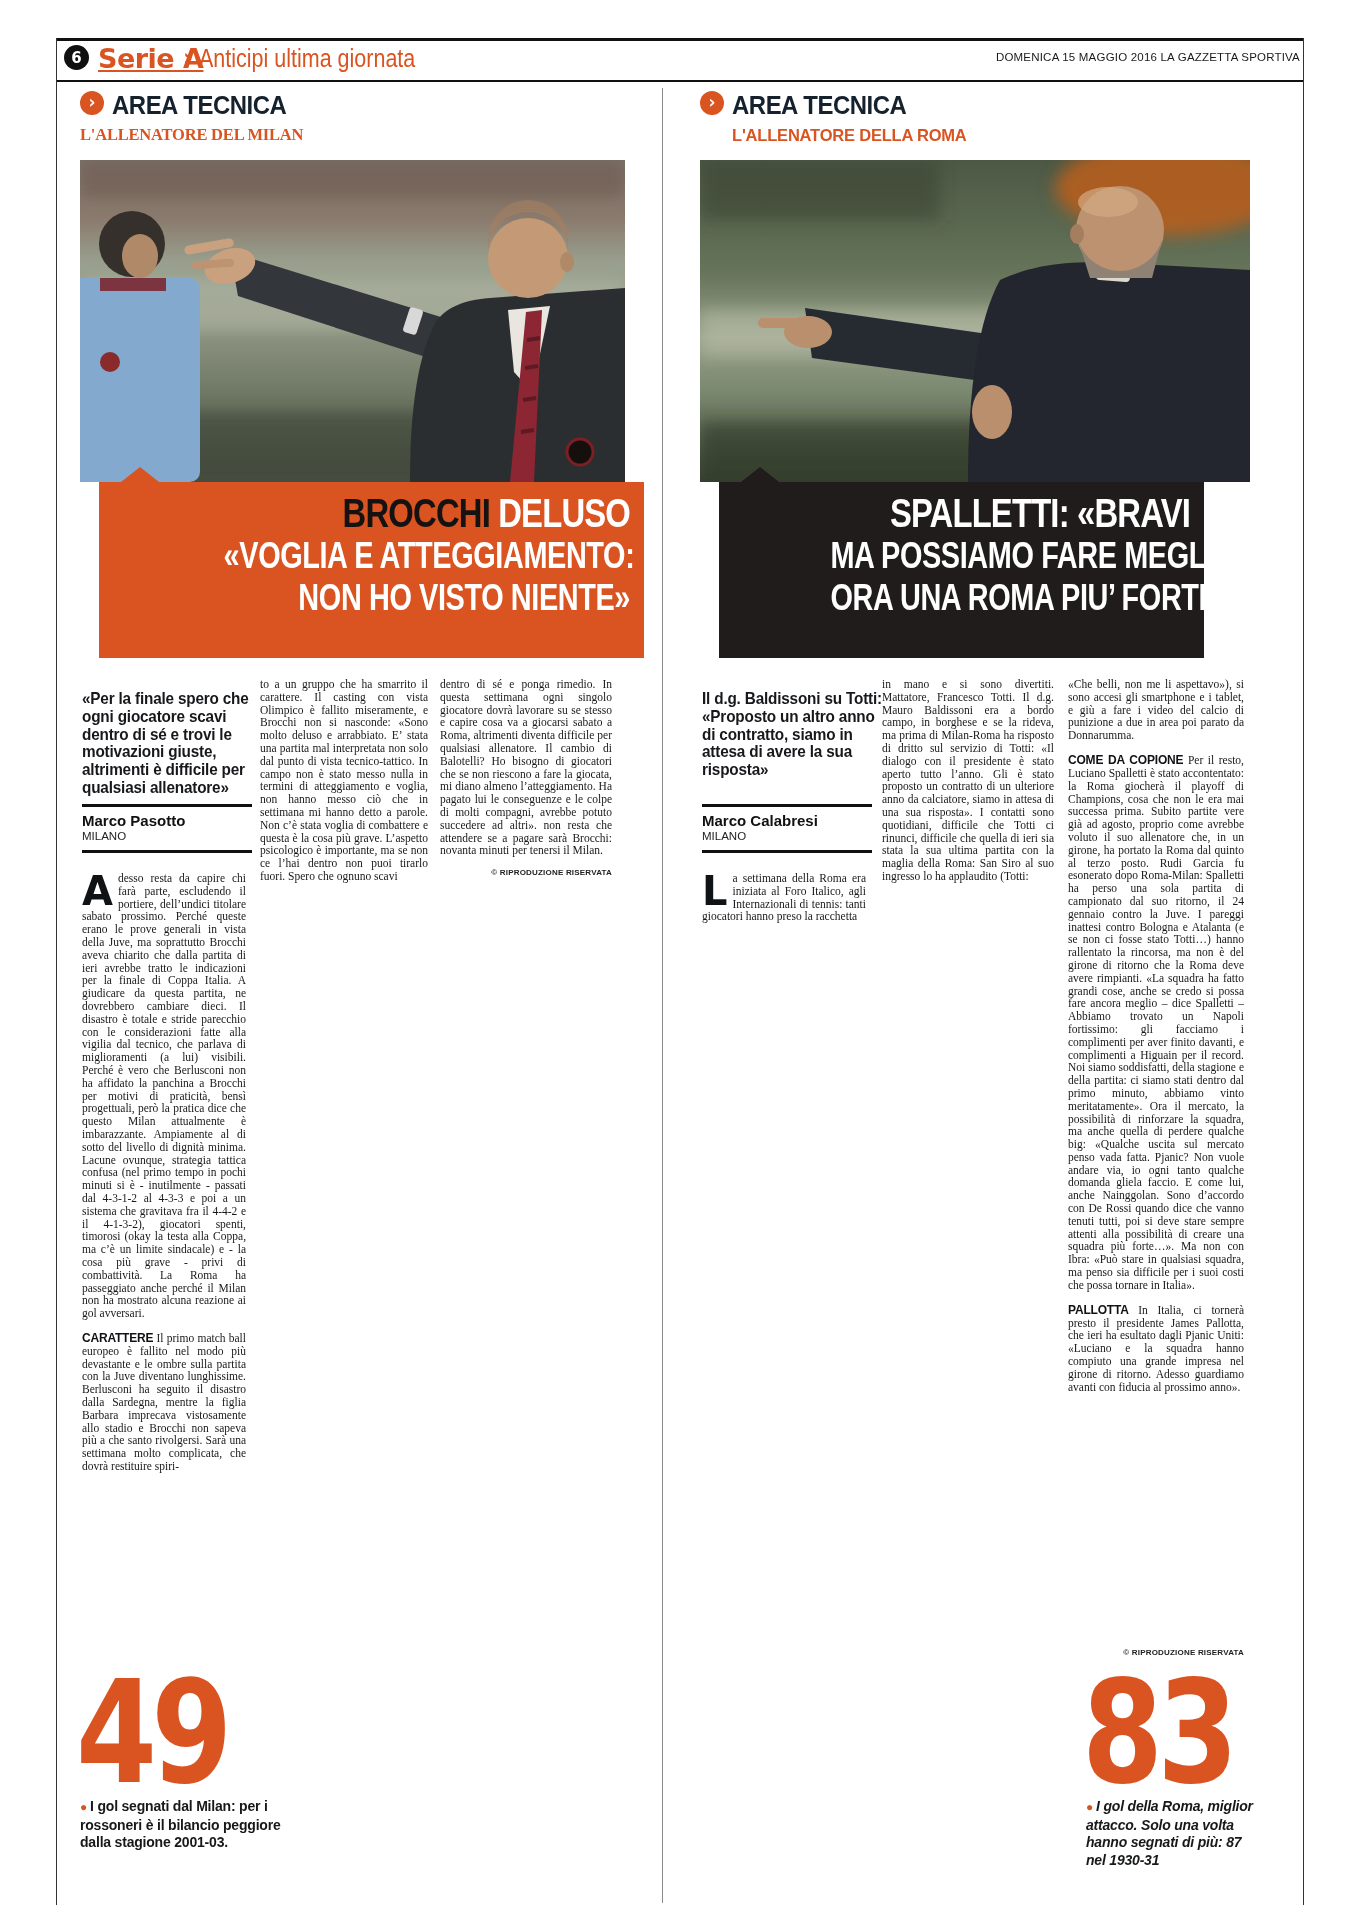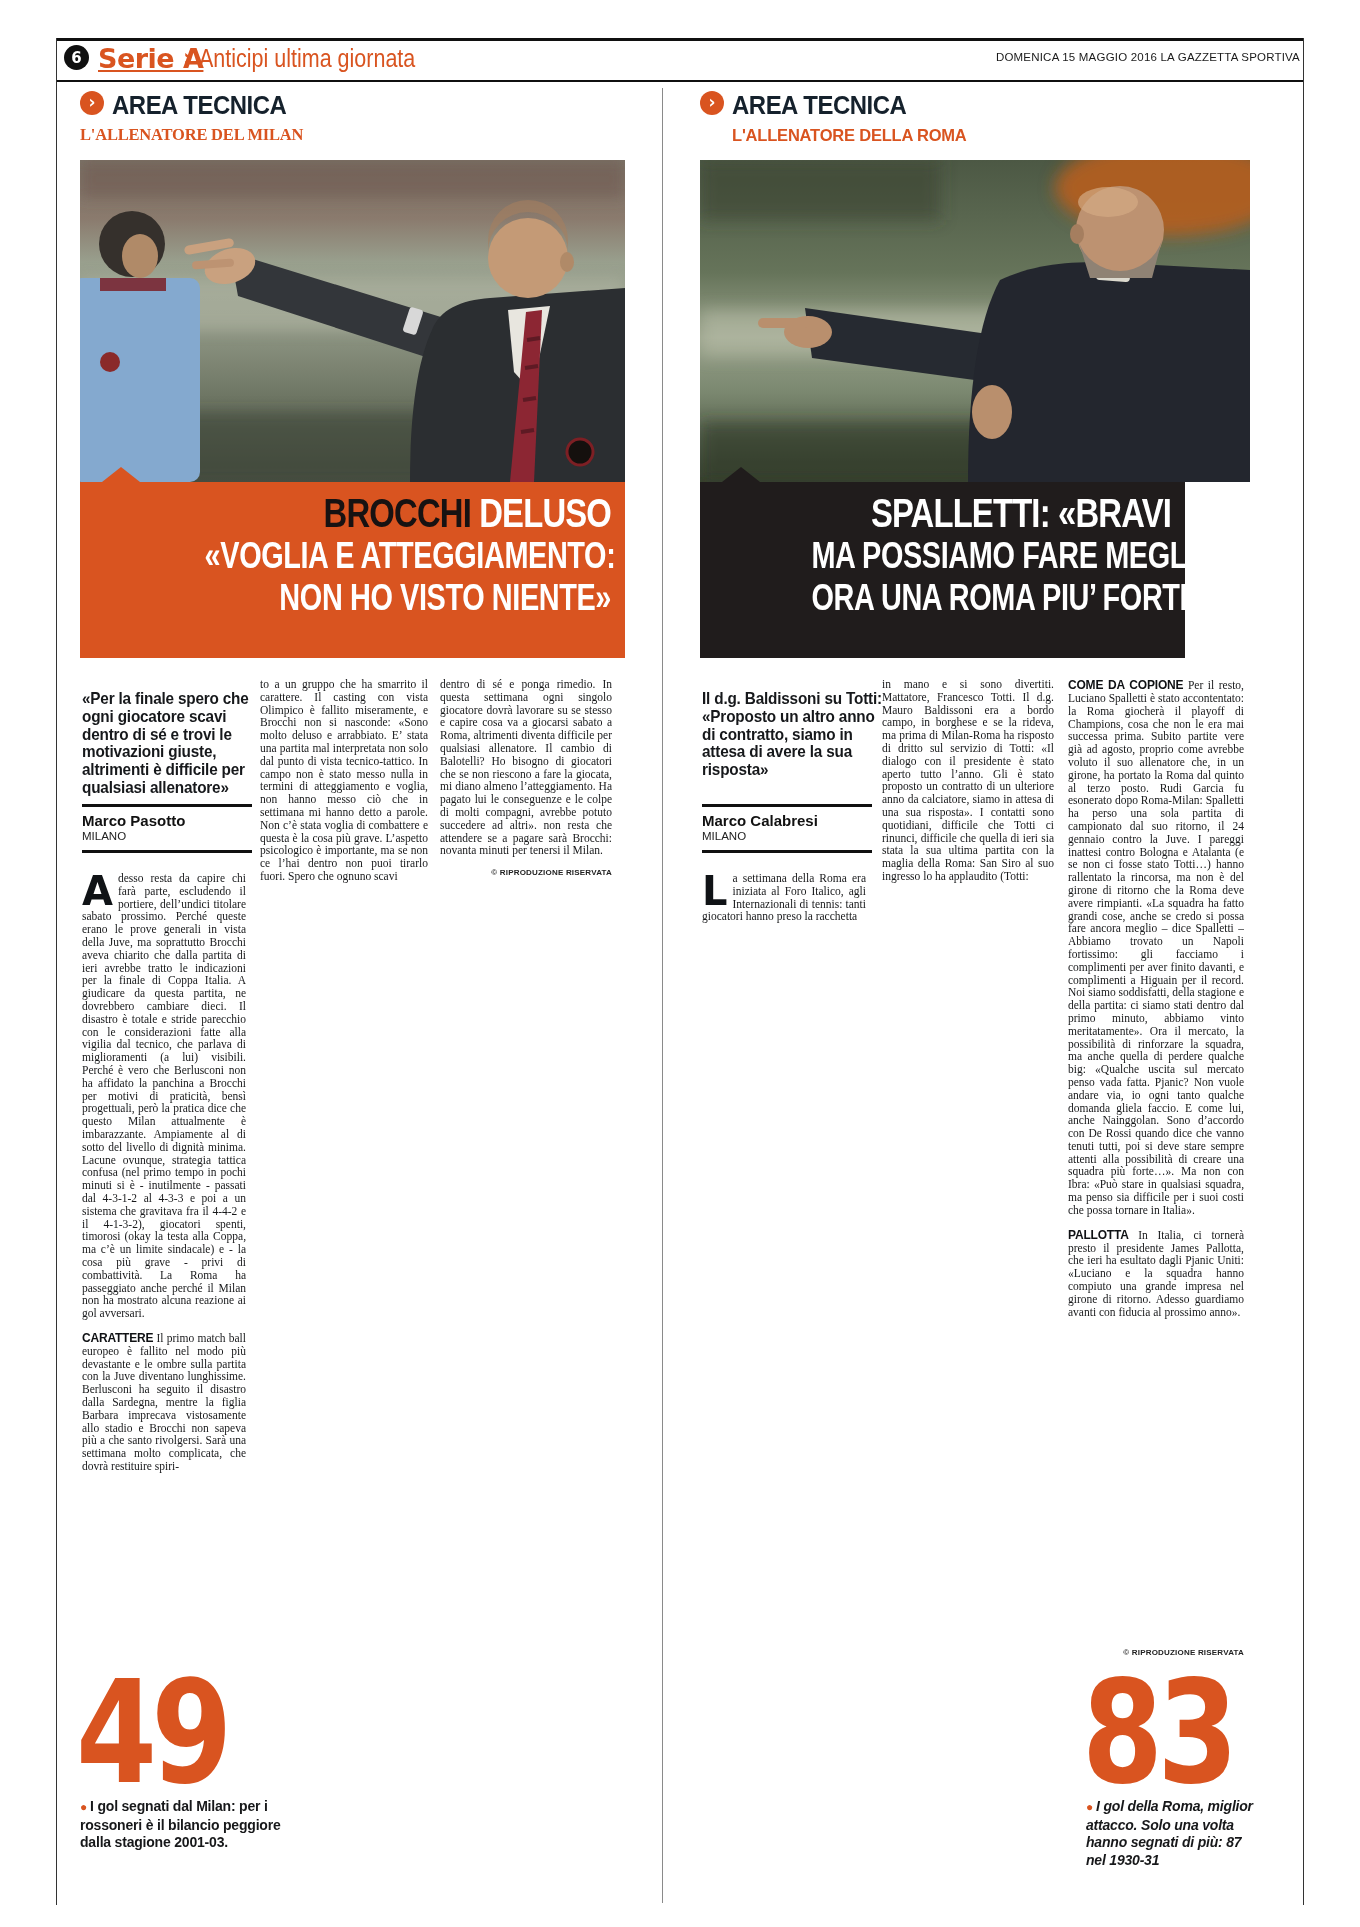--- a/index.html
+++ b/index.html
@@ -15,21 +15,21 @@
   .kicker{font:400 25px/1 "Liberation Sans",sans-serif;color:var(--acc);transform:scaleX(0.86);transform-origin:0 50%;white-space:nowrap;}
   .dateline{font:400 11.5px/1 "Liberation Sans",sans-serif;color:#1a1a1a;text-align:right;letter-spacing:0.2px;}
   .dateline b{font-weight:400;}
   
   .circ{width:24px;height:24px;border-radius:50%;background:var(--acc);color:#fff;
         display:flex;align-items:center;justify-content:center;font:700 17px/1 "DejaVu Sans",sans-serif;padding-bottom:2px;box-sizing:border-box;}
   .atlabel{font:700 26px/1 "Liberation Sans",sans-serif;color:#15212c;letter-spacing:-0.5px;
            transform:scaleX(0.92);transform-origin:0 0;white-space:nowrap;}
   .subhead{font:700 16.5px/1 "Liberation Sans",sans-serif;color:var(--acc);letter-spacing:-0.2px;white-space:nowrap;}
   
-  .hbox{box-sizing:border-box;padding:10px 14px 0 10px;text-align:right;}
+  .hbox{box-sizing:border-box;padding:10px 14px 0 10px;text-align:right;margin-left:19px;}
   .tri{position:absolute;top:-15px;left:22px;width:0;height:0;
        border-left:19px solid transparent;border-right:19px solid transparent;}
   .hl1{font:800 40px/1.08 "Liberation Sans",sans-serif;letter-spacing:-1px;white-space:nowrap;
        transform:scaleX(0.82);transform-origin:100% 50%;}
   .hl1 .rest{font-weight:600;color:#fff;}
   .hl2{font:600 37px/1.12 "Liberation Sans",sans-serif;color:#fff;letter-spacing:-0.5px;white-space:nowrap;
        transform:scaleX(0.78);transform-origin:100% 50%;}
   .hl1 .nm{color:#171212;}
   .dark .hl1 .nm{color:#fff;}
   
@@ -210,20 +210,21 @@
     <div class="brule"></div>
   </div>
 
   <div class="abs bcol" style="left:702px;top:872px;width:164px;">
     <p><span class="dropcap">L</span><span>a settimana della Roma era iniziata al Foro Italico, agli Internazionali di tennis: tanti giocatori hanno preso la racchetta</span></p>
   </div>
   <div class="abs bcol" style="left:882px;top:678px;width:172px;">
     <p>in mano e si sono divertiti. Mattatore, Francesco Totti. Il d.g. Mauro Baldissoni era a bordo campo, in borghese e se la rideva, ma prima di Milan-Roma ha risposto di dritto sul servizio di Totti: «Il dialogo con il presidente è stato aperto tutto l’anno. Gli è stato proposto un contratto di un ulteriore anno da calciatore, siamo in attesa di una sua risposta». I contatti sono quotidiani, difficile che Totti ci rinunci, difficile che quella di ieri sia stata la sua ultima partita con la maglia della Roma: San Siro al suo ingresso lo ha applaudito (Totti:</p>
   </div>
   <div class="abs bcol" style="left:1068px;top:678px;width:176px;max-height:962px;overflow:hidden;">
+    <p>«Che belli, non me li aspettavo»), si sono accesi gli smartphone e i tablet, e giù a fare i video del calcio di punizione a due in area poi parato da Donnarumma.</p>
     <p><span class="runin">COME DA COPIONE</span> <span>Per il resto, Luciano Spalletti è stato accontentato: la Roma giocherà il playoff di Champions, cosa che non le era mai successa prima. Subito partite vere già ad agosto, proprio come avrebbe voluto il suo allenatore che, in un girone, ha portato la Roma dal quinto al terzo posto. Rudi Garcia fu esonerato dopo Roma-Milan: Spalletti ha perso una sola partita di campionato dal suo ritorno, il 24 gennaio contro la Juve. I pareggi inattesi contro Bologna e Atalanta (e se non ci fosse stato Totti…) hanno rallentato la rincorsa, ma non è del girone di ritorno che la Roma deve avere rimpianti. «La squadra ha fatto grandi cose, anche se credo si possa fare ancora meglio – dice Spalletti – Abbiamo trovato un Napoli fortissimo: gli facciamo i complimenti per aver finito davanti, e complimenti a Higuain per il record. Noi siamo soddisfatti, della stagione e della partita: ci siamo stati dentro dal primo minuto, abbiamo vinto meritatamente». Ora il mercato, la possibilità di rinforzare la squadra, ma anche quella di perdere qualche big: «Qualche uscita sul mercato penso vada fatta. Pjanic? Non vuole andare via, io ogni tanto qualche domanda gliela faccio. E come lui, anche Nainggolan. Sono d’accordo con De Rossi quando dice che vanno tenuti tutti, poi si deve stare sempre attenti alla possibilità di creare una squadra più forte…». Ma non con Ibra: «Può stare in qualsiasi squadra, ma penso sia difficile per i suoi costi che possa tornare in Italia».</span></p>
     <p><span class="runin">PALLOTTA</span> <span>In Italia, ci tornerà presto il presidente James Pallotta, che ieri ha esultato dagli Pjanic Uniti: «Luciano e la squadra hanno compiuto una grande impresa nel girone di ritorno. Adesso guardiamo avanti con fiducia al prossimo anno».</span></p>
   </div>
   <div class="abs copy" style="left:1068px;top:1648px;width:176px;">© RIPRODUZIONE RISERVATA</div>
 
   <div class="abs statnum" style="left:1082px;top:1678px;">83</div>
   <div class="abs cap" style="left:1086px;top:1798px;width:178px;font-style:italic;">
     <span class="bullet">●</span><span>I gol della Roma, miglior attacco. Solo una volta hanno segnati di più: 87 nel 1930-31</span>
   </div>
 

